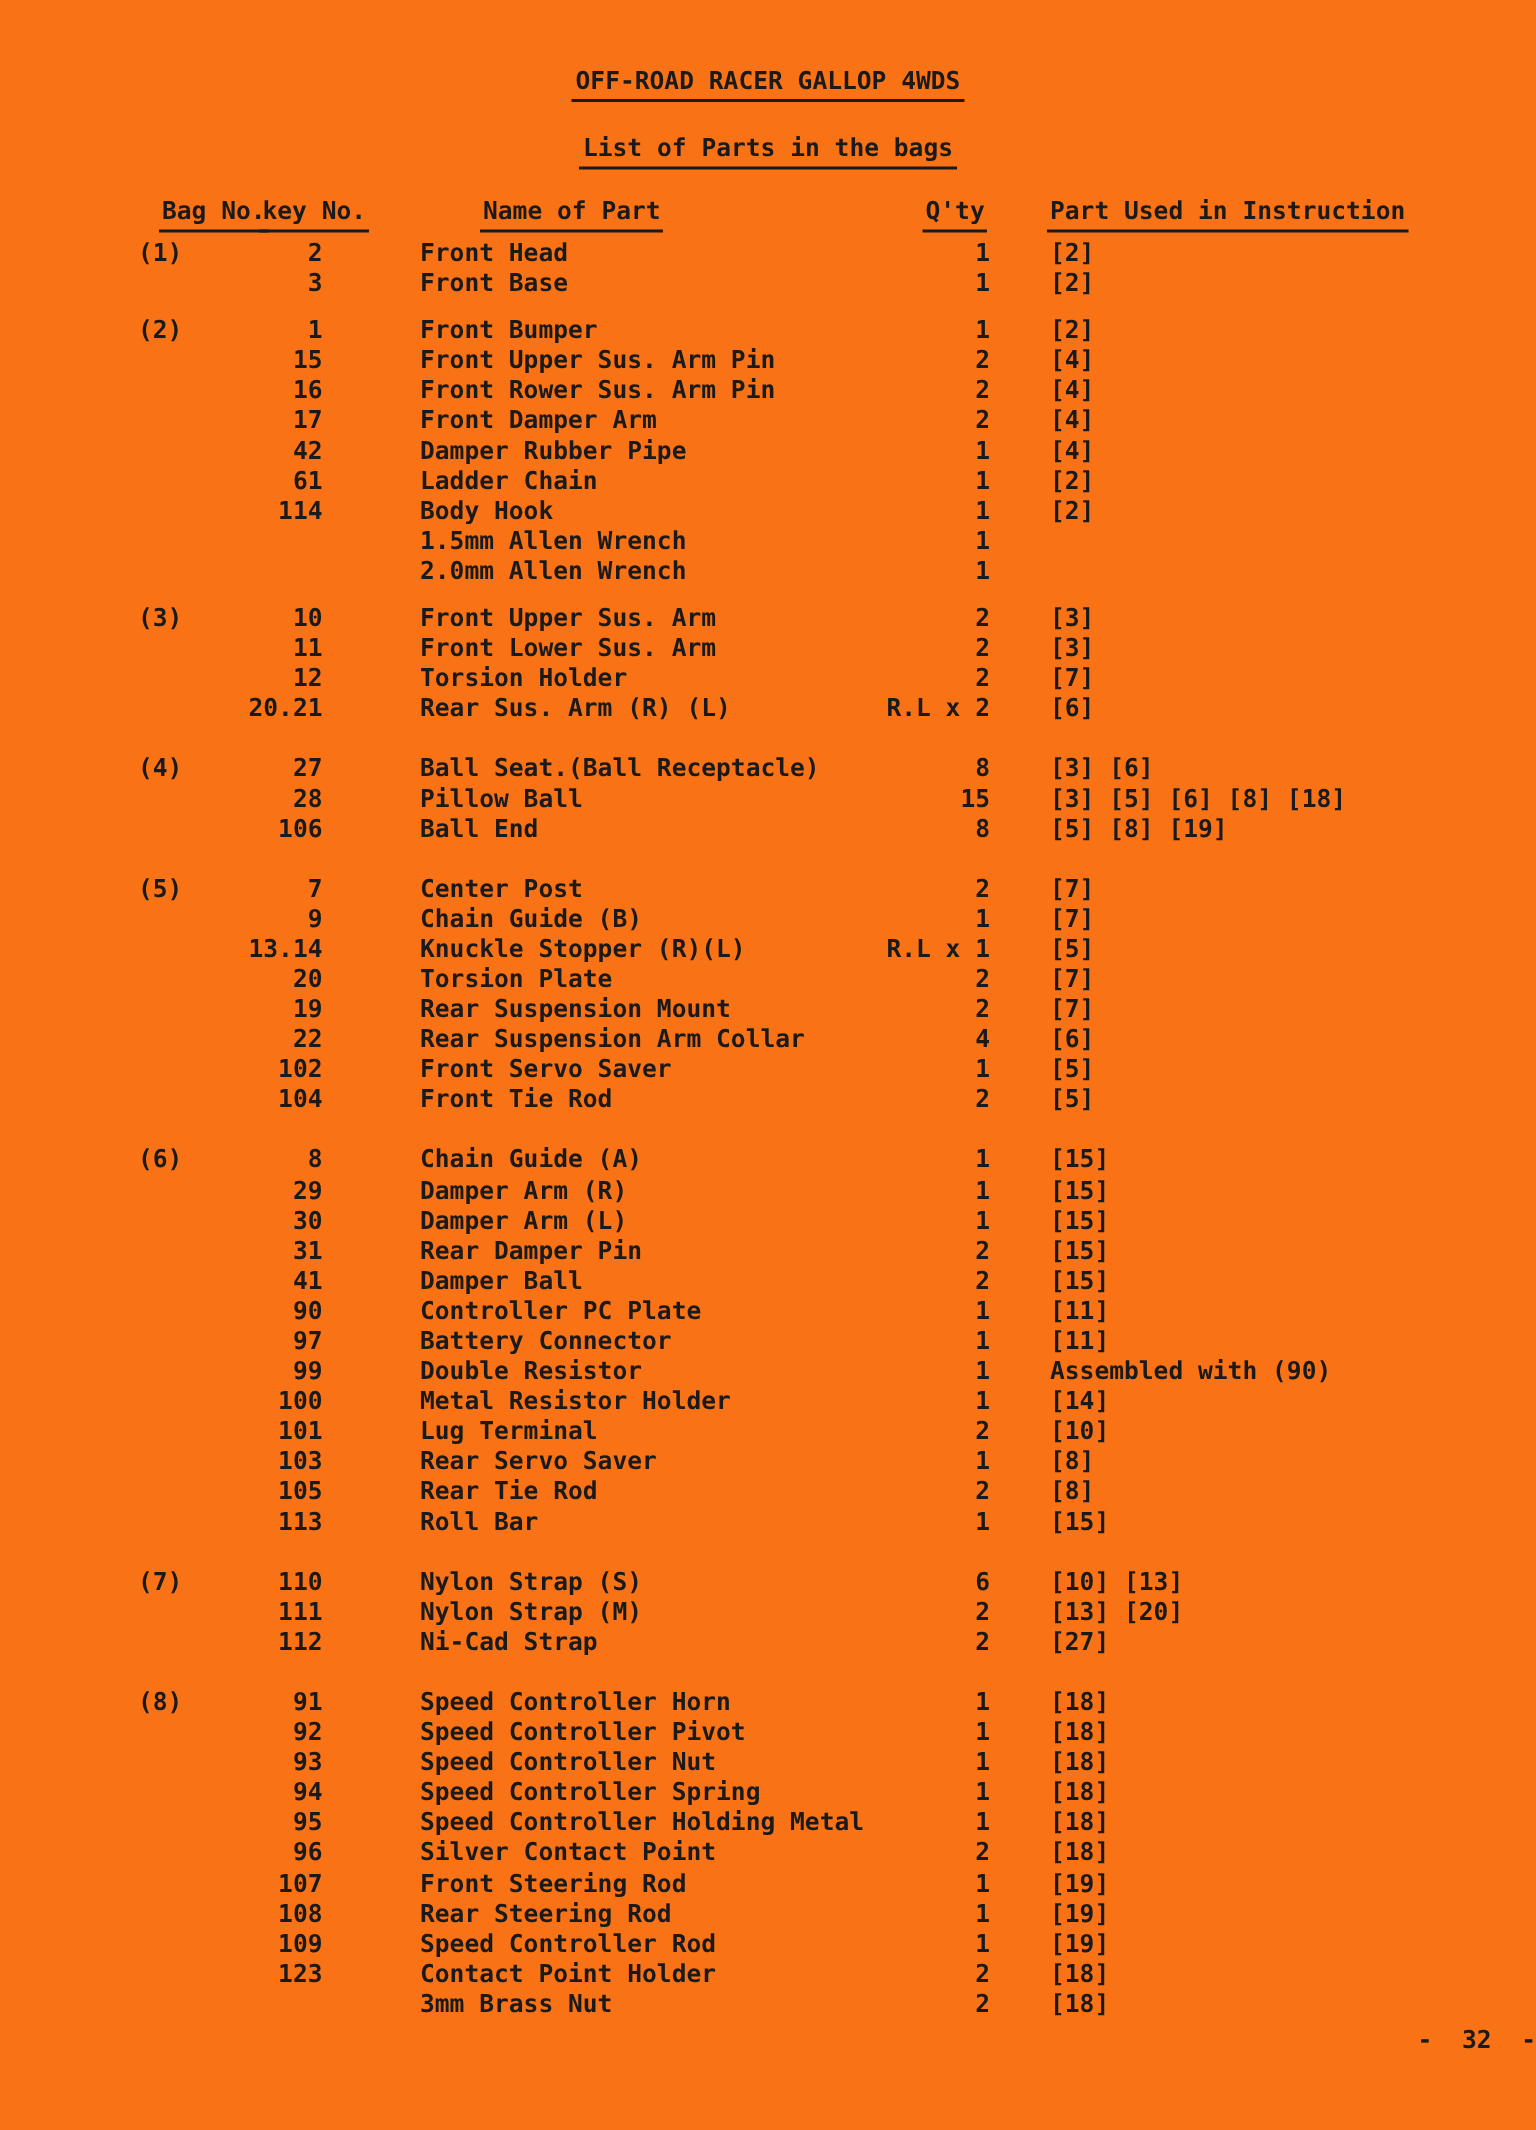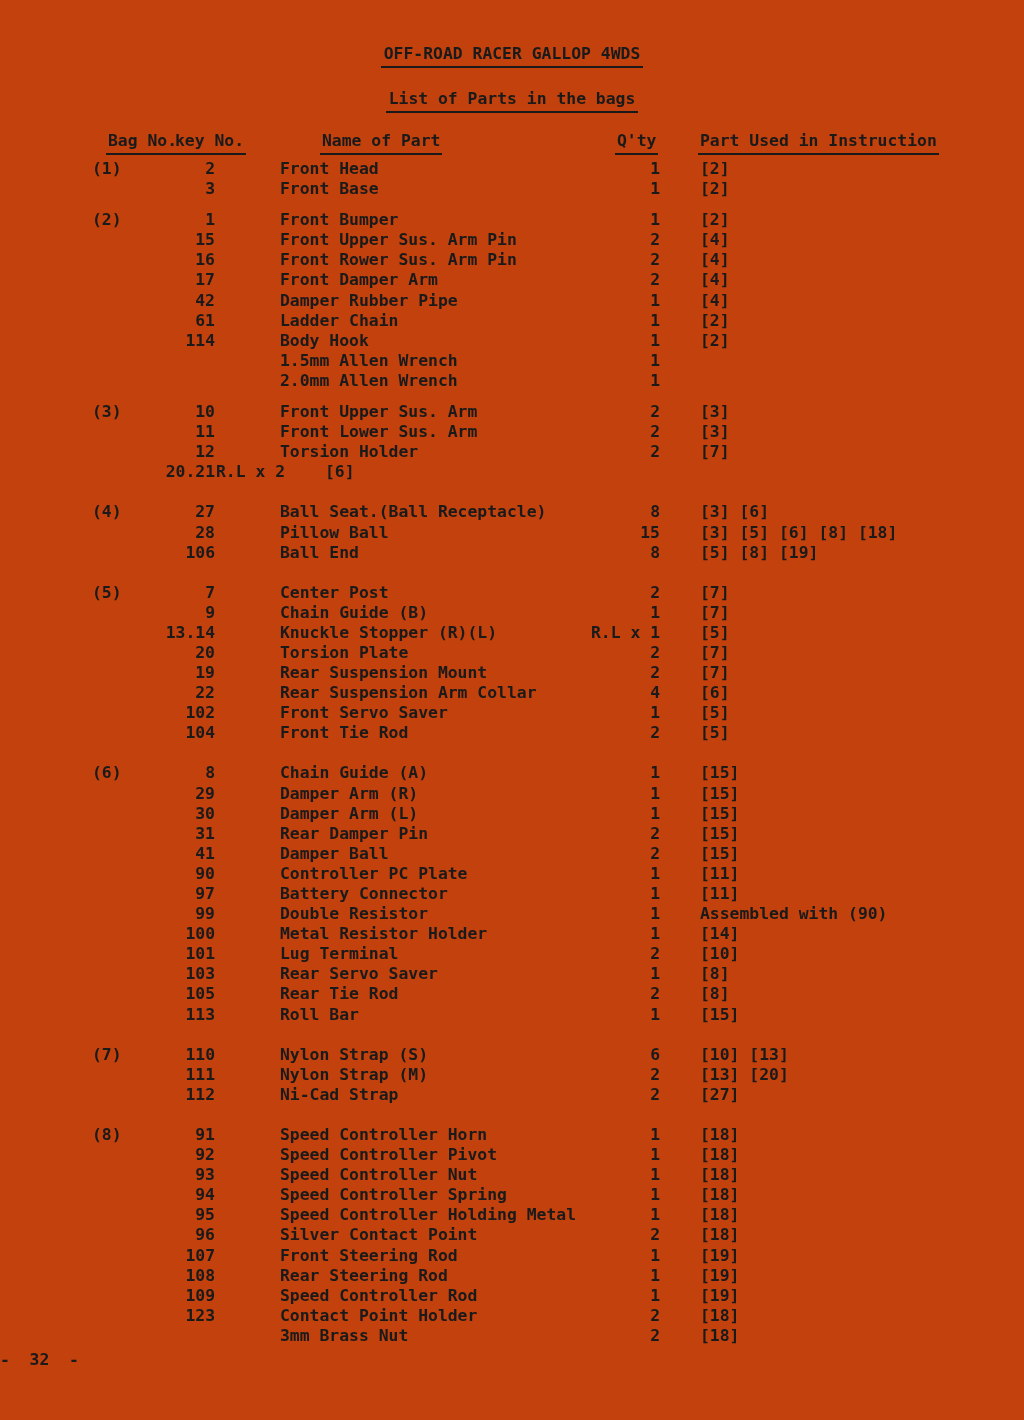--- a/index.html
+++ b/index.html
@@ -5,21 +5,21 @@
   html, body {
     margin: 0;
     padding: 0;
     background: #e8e8e6;
   }
   .page {
     position: relative;
     width: 1024px;
     height: 1420px;
     margin: 0 auto;
-    background: #c2410c;
+    background: #f97316;
     color: #1a1a1a;
     font-family: "DejaVu Sans Mono", "Liberation Mono", monospace;
     font-weight: 700;
     font-size: 16.4px;
     overflow: hidden;
   }
   .center-line {
     position: absolute;
     left: 0;
     width: 100%;
@@ -72,21 +72,21 @@
   .c-key  { width: 65px;  text-align: right; }
   .c-name { margin-left: 65px; width: 310px; text-align: left; }
   .c-qty  { width: 70px;  text-align: right; }
   .c-used { margin-left: 40px; flex: 1; text-align: left; }
 
   .page-number {
     position: absolute;
     top: 1350px;
     left: 0;
     width: 100%;
-    text-align: left;
+    text-align: right;
     white-space: pre;
   }
 </style>
 </head>
 <body>
 
 <div class="page">
 
   <div class="center-line doc-title-line">
     <span class="underlined">OFF-ROAD RACER GALLOP 4WDS</span>
@@ -204,20 +204,21 @@
         <div class="row">
     <span class="c c-bag"></span>
     <span class="c c-key">12</span>
     <span class="c c-name">Torsion Holder</span>
     <span class="c c-qty">2</span>
     <span class="c c-used">[7]</span>
   </div>
         <div class="row">
     <span class="c c-bag"></span>
     <span class="c c-key">20.21</span>
+    <span class="c c-name">Rear Sus. Arm (R) (L)</span>
     <span class="c c-qty">R.L x 2</span>
     <span class="c c-used">[6]</span>
   </div>
       </div>
       <div class="group">
         <div class="row">
     <span class="c c-bag">(4)</span>
     <span class="c c-key">27</span>
     <span class="c c-name">Ball Seat.(Ball Receptacle)</span>
     <span class="c c-qty">8</span>

